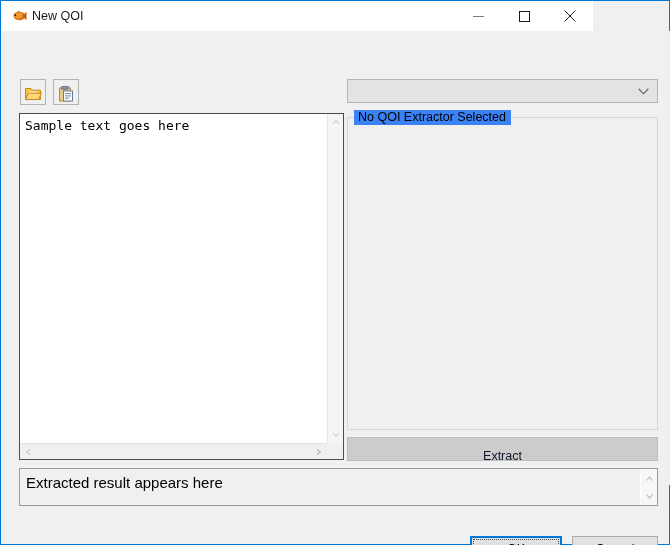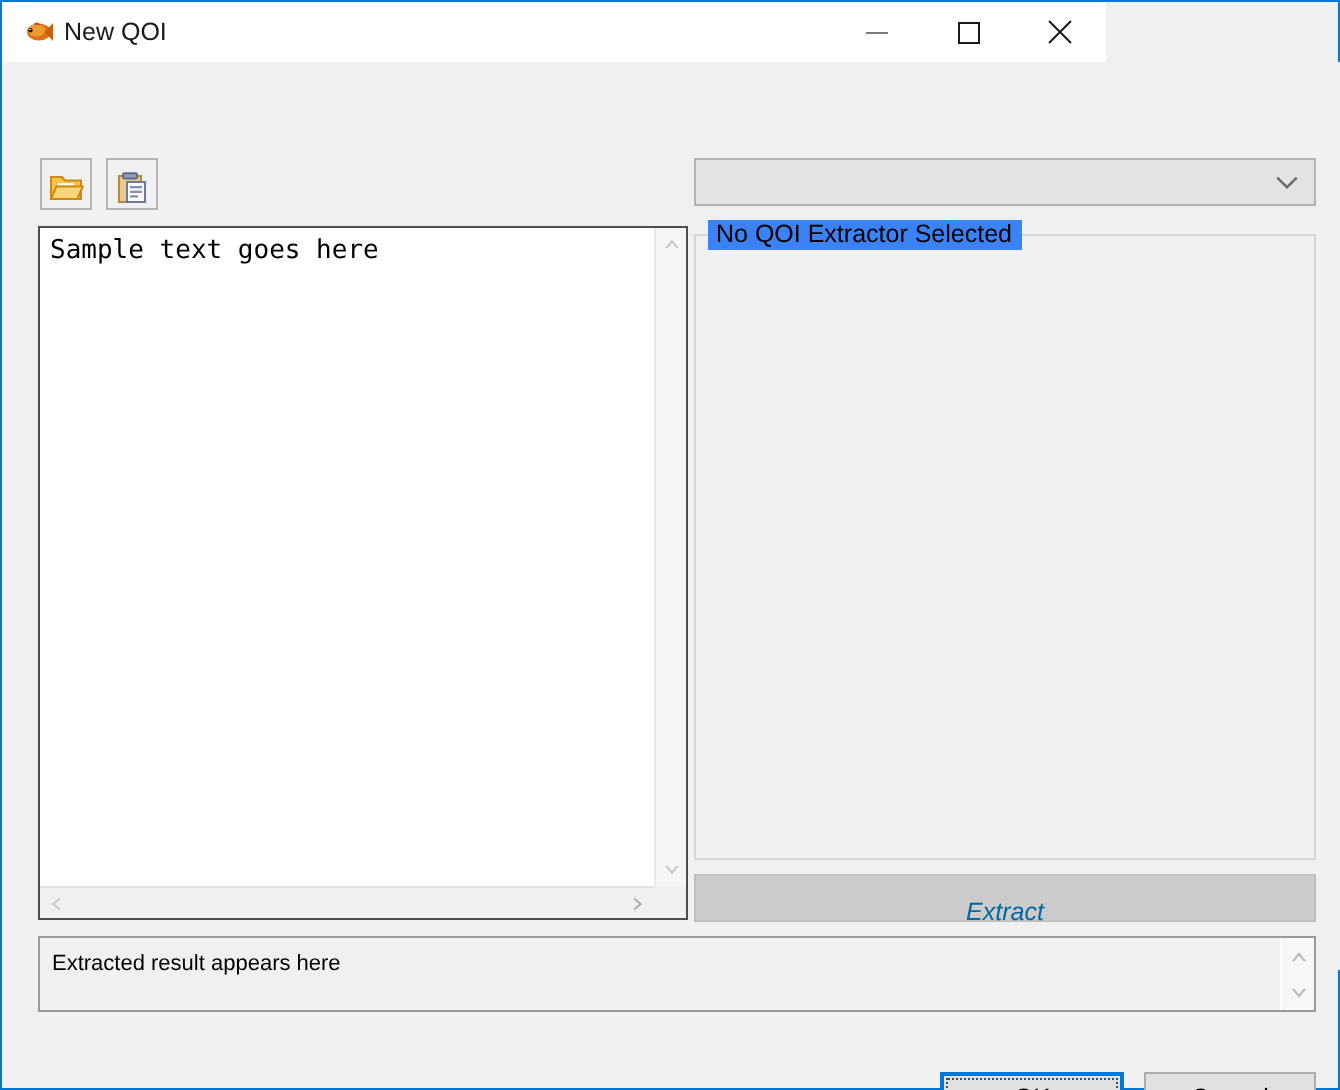--- a/index.html
+++ b/index.html
@@ -31,20 +31,21 @@
   }
 
   
   .titlebar {
     position: absolute;
     left: 0; top: 0;
     width: 552px;
     height: 30px;
     background: #ffffff;
     border-bottom: 1px solid #ffffff;
+    padding-left: 40px;
   }
   .title-icon {
     position: absolute;
     left: 9px; top: 7px;
     width: 18px; height: 16px;
   }
   .title-text {
     position: absolute;
     left: 31px; top: 7px;
     font-size: 12.5px;
@@ -198,42 +199,41 @@
 
   
   .extract-btn {
     position: absolute;
     left: 345px; top: 406px;
     width: 311px;
     height: 23px;
     box-sizing: border-box;
     background: #cccccc;
     border: 1px solid #bfbfbf;
-    color: #0369a1;
+    color: #0f172a;
     font-family: "Liberation Sans", sans-serif;
     font-size: 12.5px;
     cursor: default;
     padding: 11px;
-    font-style: italic;
   }
 
   
   .result-frame {
     position: absolute;
     left: 17px; top: 437px;
     width: 639px;
     height: 38px;
     box-sizing: border-box;
     border: 1px solid #9a9a9a;
     background: #f0f0f0;
   }
   .result-text {
     position: absolute;
     left: 6px; top: 6px;
-    font-size: 11px;
+    font-size: 15px;
     color: #000000;
     line-height: 15px;
     white-space: nowrap;
   }
   .result-scroll {
     position: absolute;
     right: 0; top: 0;
     width: 17px; height: 100%;
     background: #f7f7f7;
     border-left: 1px solid #ffffff;

